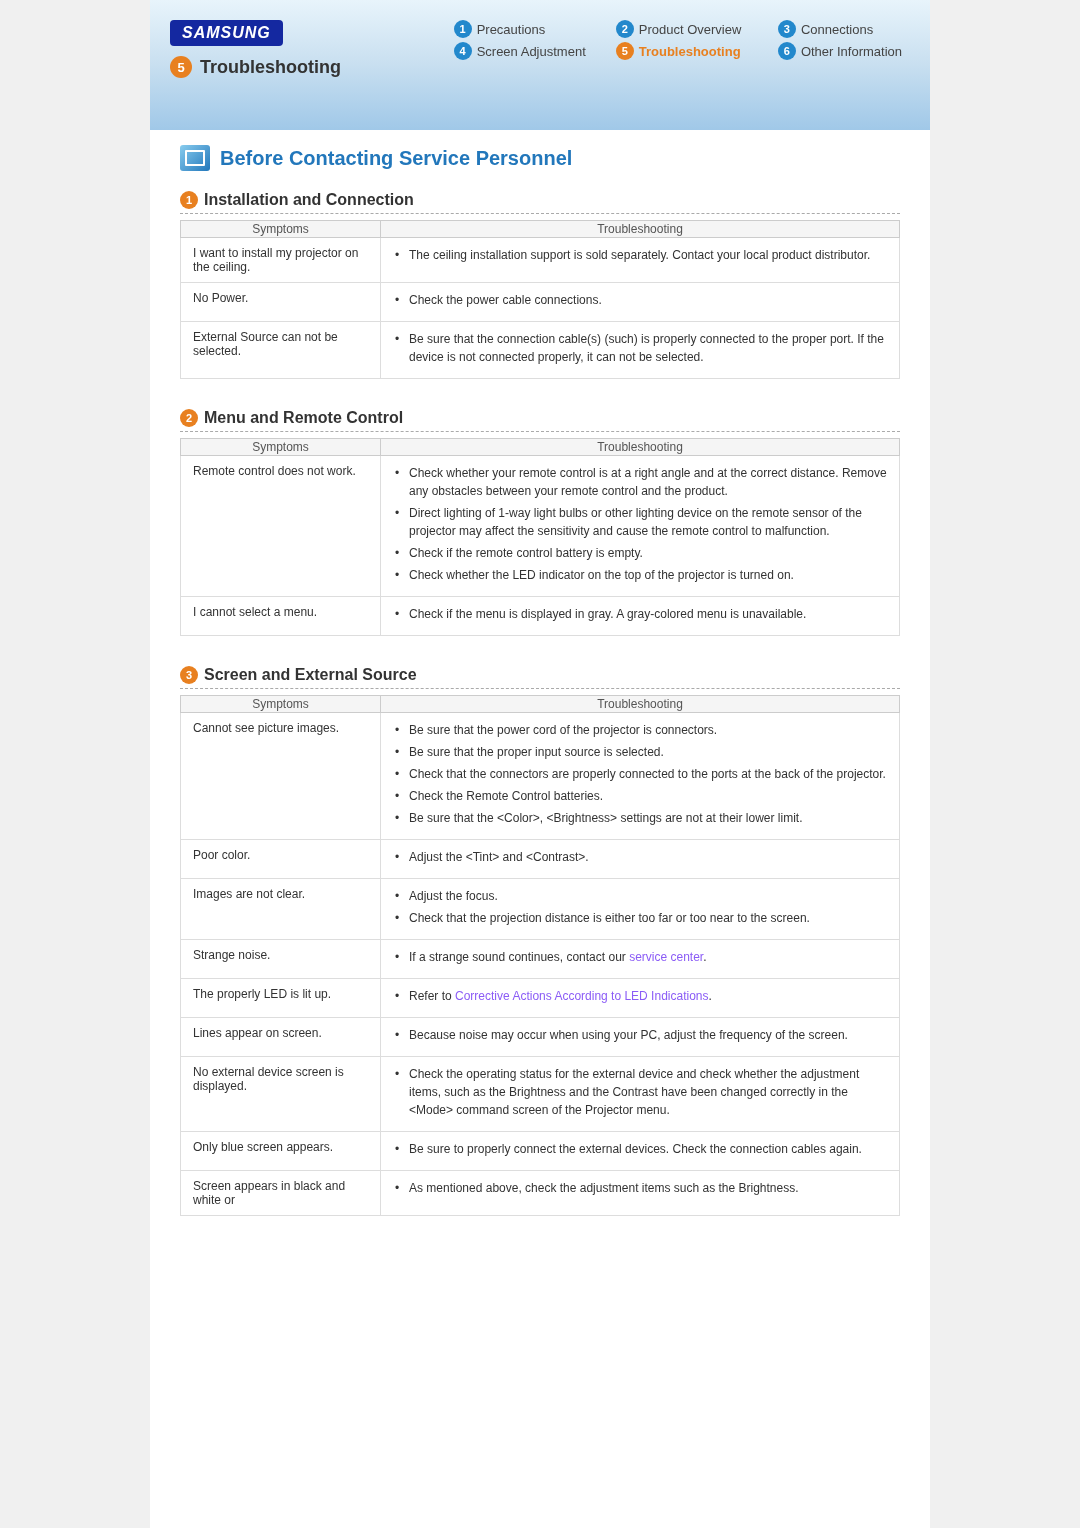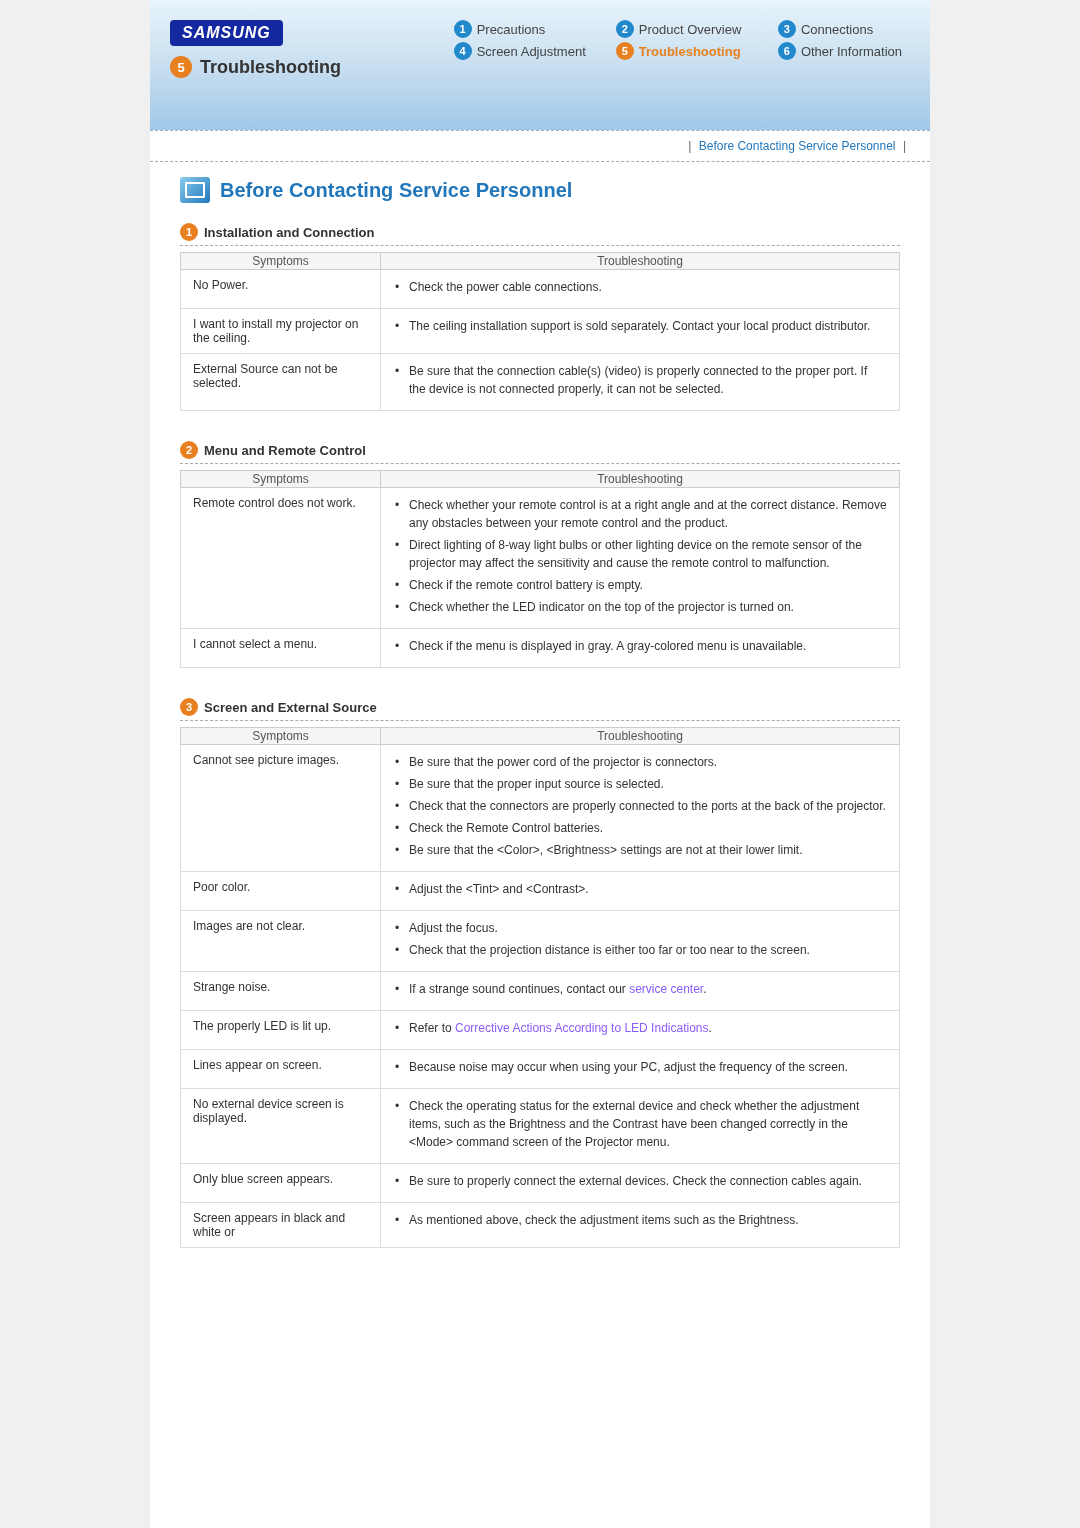--- a/index.html
+++ b/index.html
@@ -165,21 +165,21 @@
       background: #e88020;
       color: #fff;
       font-size: 11px;
       font-weight: bold;
       display: flex;
       align-items: center;
       justify-content: center;
       flex-shrink: 0;
     }
     .section-label-text {
-      font-size: 13px;
+      font-size: 16px;
       font-weight: bold;
       color: #333;
     }
 
     
     .trouble-table {
       width: 100%;
       border: 1px solid #ccc;
       border-collapse: collapse;
       font-size: 12px;
@@ -262,25 +262,20 @@
         <div class="nav-num nav-num-orange">5</div>
         <span>Troubleshooting</span>
       </div>
       <div class="nav-item">
         <div class="nav-num nav-num-blue">6</div>
         <span>Other Information</span>
       </div>
     </div>
   </div>
 
-  <div class="breadcrumb-bar">
-    <span class="breadcrumb-sep">|</span>
-    <a class="breadcrumb-link" href="#">Before Contacting Service Personnel</a>
-    <span class="breadcrumb-sep">|</span>
-  </div>
 
   <div class="content">
 
     <div class="page-heading">
       <div class="page-heading-icon"></div>
       <h1 class="page-heading-title">Before Contacting Service Personnel</h1>
     </div>
 
     <div class="section-block">
       <div class="section-label">
@@ -289,40 +284,40 @@
       </div>
       <table class="trouble-table">
         <thead>
           <tr>
             <th>Symptoms</th>
             <th>Troubleshooting</th>
           </tr>
         </thead>
         <tbody>
           <tr>
+            <td>I want to install my projector on the ceiling.</td>
+            <td>
+              <ul class="bullet-list">
+                <li>The ceiling installation support is sold separately. Contact your local product distributor.</li>
+              </ul>
+            </td>
+          </tr>
+          <tr>
             <td>No Power.</td>
             <td>
               <ul class="bullet-list">
                 <li>Check the power cable connections.</li>
               </ul>
             </td>
           </tr>
           <tr>
-            <td>I want to install my projector on the ceiling.</td>
-            <td>
-              <ul class="bullet-list">
-                <li>The ceiling installation support is sold separately. Contact your local product distributor.</li>
-              </ul>
-            </td>
-          </tr>
-          <tr>
             <td>External Source can not be selected.</td>
             <td>
               <ul class="bullet-list">
-                <li>Be sure that the connection cable(s) (video) is properly connected to the proper port. If the device is not connected properly, it can not be selected.</li>
+                <li>Be sure that the connection cable(s) (such) is properly connected to the proper port. If the device is not connected properly, it can not be selected.</li>
               </ul>
             </td>
           </tr>
         </tbody>
       </table>
     </div>
 
     <div class="section-block">
       <div class="section-label">
         <div class="section-label-num">2</div>
@@ -334,21 +329,21 @@
             <th>Symptoms</th>
             <th>Troubleshooting</th>
           </tr>
         </thead>
         <tbody>
           <tr>
             <td>Remote control does not work.</td>
             <td>
               <ul class="bullet-list">
                 <li>Check whether your remote control is at a right angle and at the correct distance. Remove any obstacles between your remote control and the product.</li>
-                <li>Direct lighting of 8-way light bulbs or other lighting device on the remote sensor of the projector may affect the sensitivity and cause the remote control to malfunction.</li>
+                <li>Direct lighting of 1-way light bulbs or other lighting device on the remote sensor of the projector may affect the sensitivity and cause the remote control to malfunction.</li>
                 <li>Check if the remote control battery is empty.</li>
                 <li>Check whether the LED indicator on the top of the projector is turned on.</li>
               </ul>
             </td>
           </tr>
           <tr>
             <td>I cannot select a menu.</td>
             <td>
               <ul class="bullet-list">
                 <li>Check if the menu is displayed in gray. A gray-colored menu is unavailable.</li>

